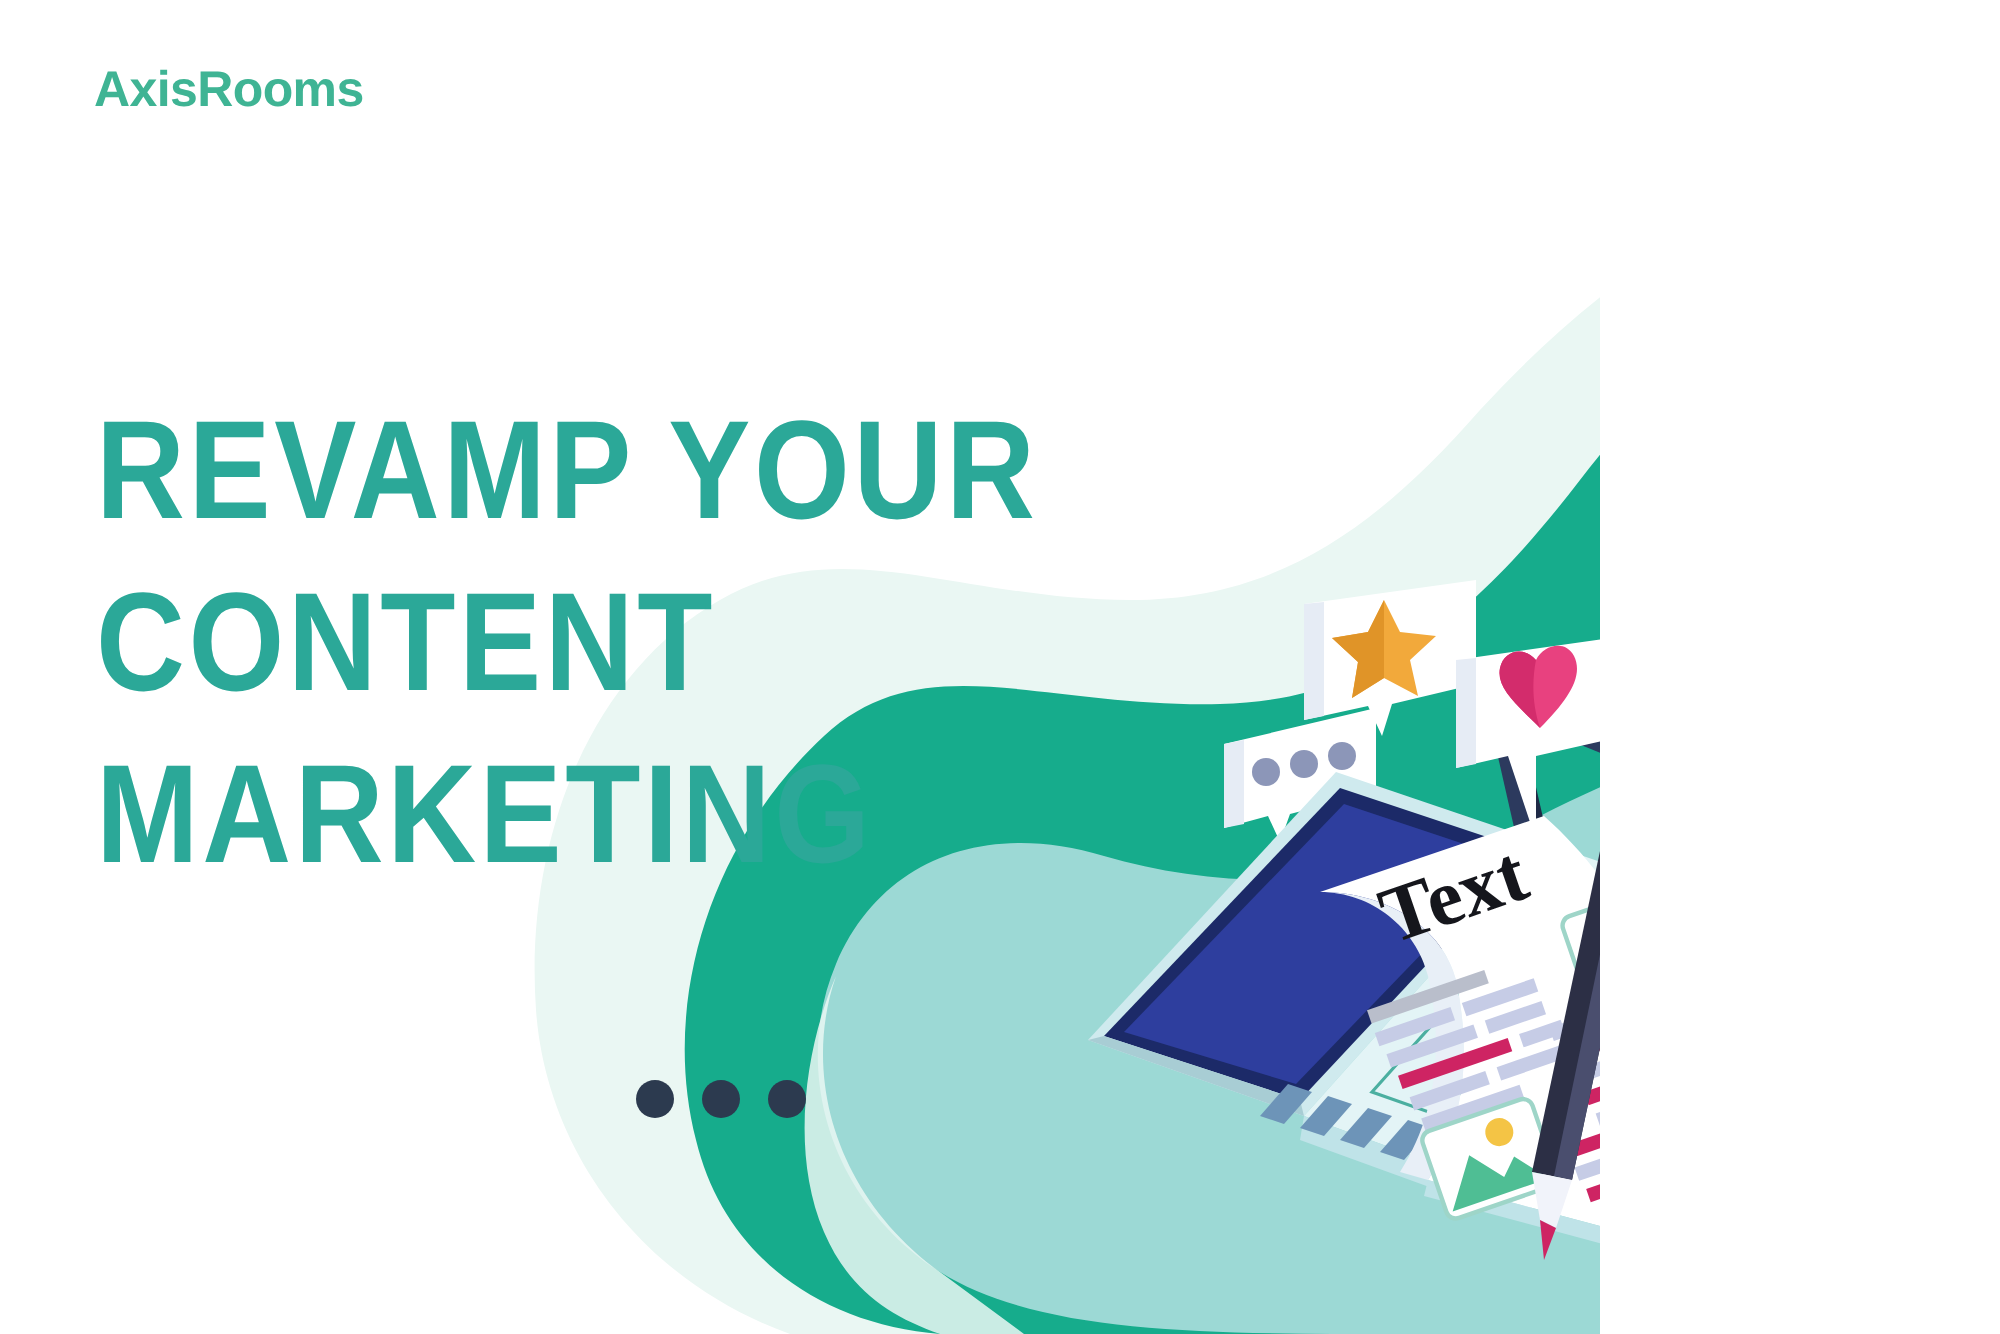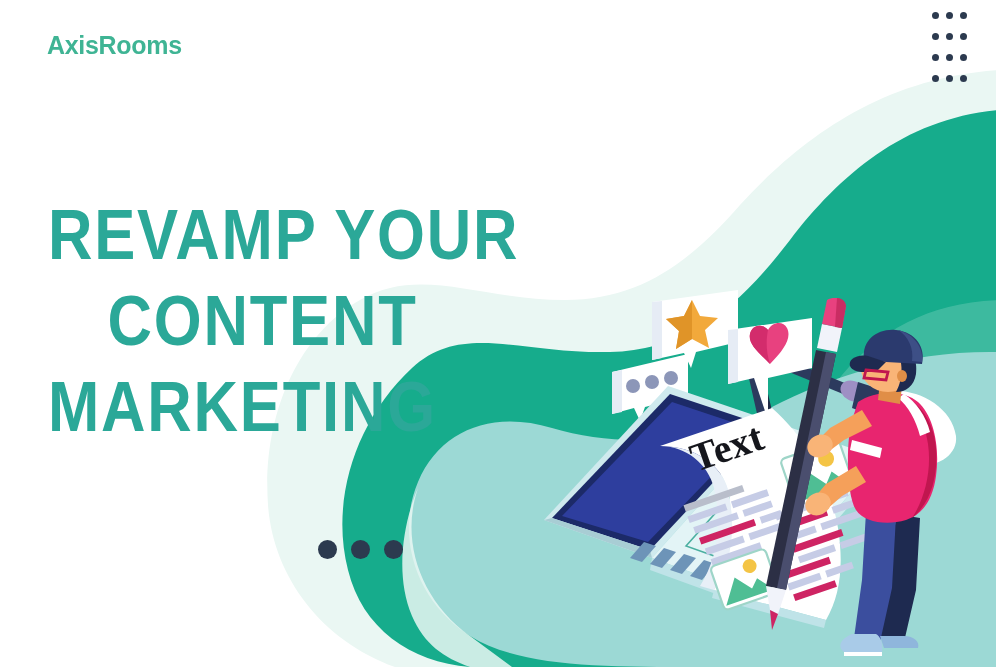--- a/index.html
+++ b/index.html
@@ -4,24 +4,23 @@
 <style>
   * { margin:0; padding:0; box-sizing:border-box; }
   html,body { background:#ffffff; }
   body {
     width:1000px; height:667px;
     font-family:"Liberation Sans", sans-serif;
     overflow:hidden; position:relative;
   }
   #banner {
     position:absolute; inset:0;
-    width:996px; height:667px;
+    width:800px; height:667px;
     background:#ffffff;
     overflow:hidden;
-    text-align:right;
   }
   
   #bg-art { position:absolute; inset:0; width:1000px; height:667px; }
 
   
   #logo {
     position:absolute; left:47px; top:33px;
     font-size:25px; font-weight:700;
     letter-spacing:-0.3px;
     color:#3FB494;

